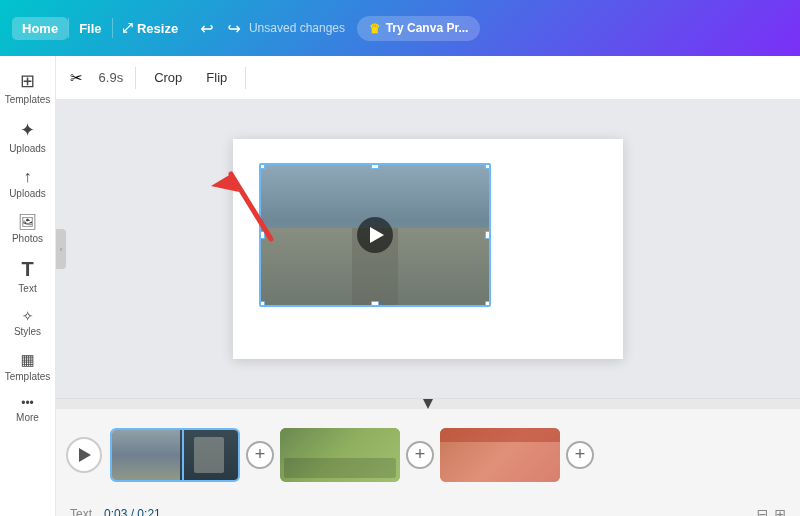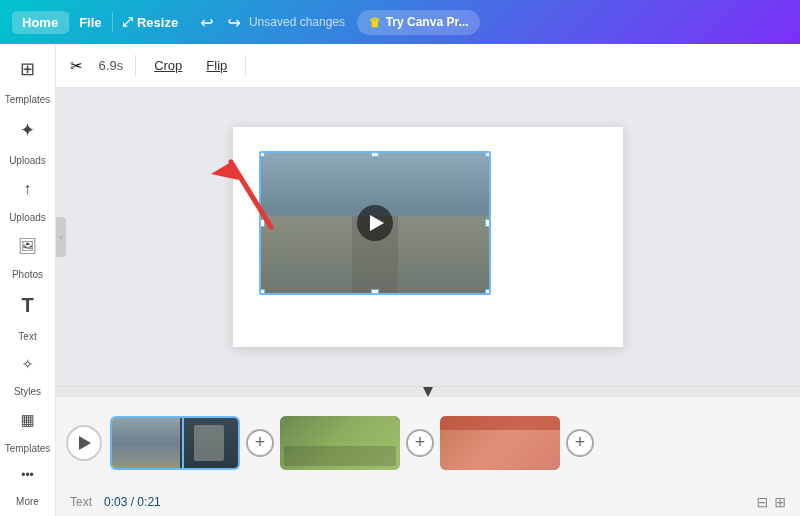--- a/index.html
+++ b/index.html
@@ -2,21 +2,21 @@
 <html><head>
   <meta charset="utf-8">
   <style>
     * { margin: 0; padding: 0; box-sizing: border-box; }
     body { width: 800px; height: 516px; overflow: hidden; font-family: -apple-system, BlinkMacSystemFont, 'Segoe UI', sans-serif; background: #f0f0f0; }
 
     
     #top-bar {
       display: flex;
       align-items: center;
-      height: 44px;
+      height: 56px;
       background: linear-gradient(135deg, #00c4cc, #7b2ff7);
       padding: 0 12px;
       position: relative;
       z-index: 10;
     }
     .nav-btn {
       color: white;
       font-size: 13px;
       font-weight: 600;
       padding: 4px 10px;
@@ -67,21 +67,21 @@
       flex-direction: column;
       align-items: center;
       justify-content: center;
       width: 52px;
       padding: 6px 2px;
       cursor: pointer;
       border-radius: 8px;
       margin-bottom: 2px;
     }
     .sidebar-item .s-icon { font-size: 18px; color: #444; margin-bottom: 2px; }
-    .sidebar-item .s-label { font-size: 10px; color: #555; text-align: center; margin-top: 12px; }
+    .sidebar-item .s-label { font-size: 10px; color: #555; text-align: center; }
 
     
     #content-area {
       flex: 1;
       display: flex;
       flex-direction: column;
       background: #f0f0f0;
     }
 
     
@@ -98,21 +98,20 @@
     .toolbar-item {
       display: flex;
       align-items: center;
       gap: 5px;
       padding: 5px 10px;
       border-radius: 6px;
       cursor: pointer;
       font-size: 13px;
       color: #333;
       font-weight: 500;
-      text-decoration: underline;
     }
     .toolbar-duration { color: #555; font-size: 13px; font-weight: 500; margin-right: 4px; margin-left: 10px; }
     .toolbar-scissors { font-size: 15px; margin-right: 2px; }
     .toolbar-divider { width: 1px; height: 22px; background: #e0e0e0; margin: 0 4px; }
     .animate-circle { width: 16px; height: 16px; border-radius: 50%; background: linear-gradient(135deg, #a78bfa, #60a5fa); margin-right: 4px; }
 
     
     #canvas-area {
       flex: 1;
       position: relative;

